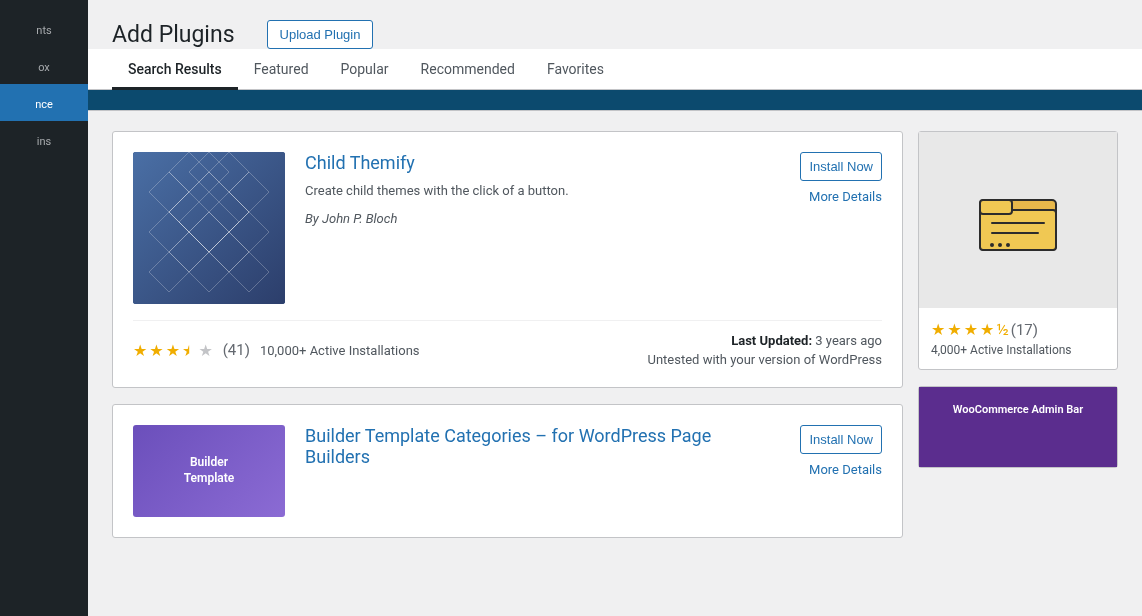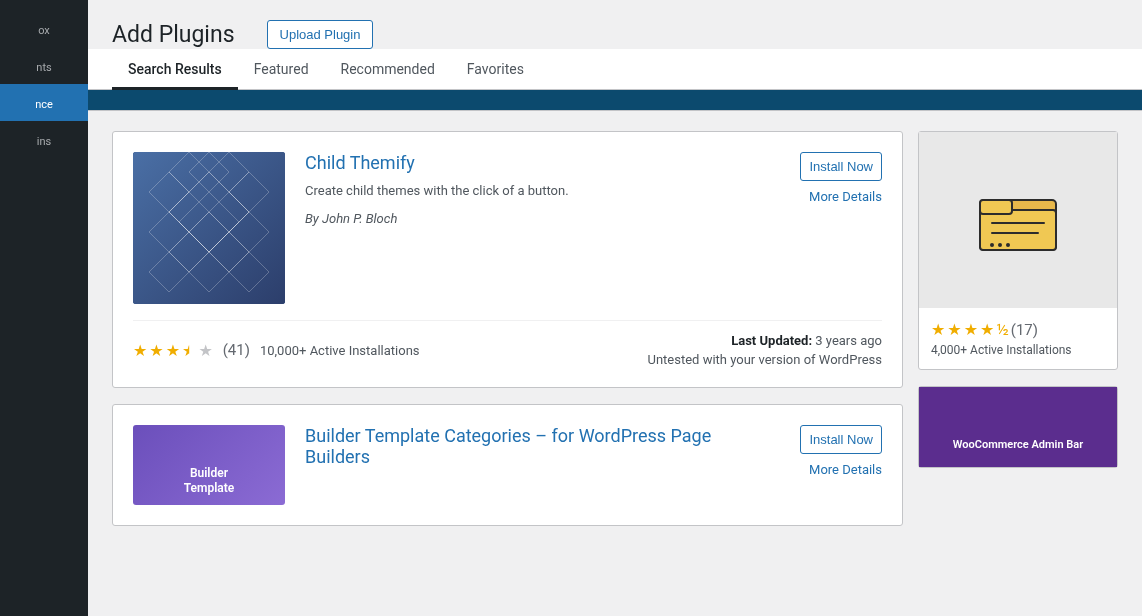--- a/index.html
+++ b/index.html
@@ -238,26 +238,26 @@
     
     .plugin-card-2 {
       background: #fff;
       border: 1px solid #c3c4c7;
       border-radius: 3px;
       padding: 20px;
     }
 
     .plugin-thumbnail-builder {
       width: 152px;
-      height: 80px;
+      height: 92px;
       flex-shrink: 0;
       background: linear-gradient(135deg, #6b4fbb 0%, #8b6bd4 100%);
       display: flex;
       align-items: center;
-      justify-content: flex-end;
+      justify-content: center;
       border-radius: 3px;
       flex-direction: column;
       padding: 8px;
     }
 
     .builder-label {
       color: #fff;
       font-size: 12px;
       font-weight: 600;
       text-align: center;
@@ -308,21 +308,21 @@
       font-size: 12px;
       color: #50575e;
       margin-top: 4px;
     }
 
     
     .right-card-2-thumb {
       background: #5b2d8e;
       padding: 16px;
       display: flex;
-      align-items: flex-end;
+      align-items: flex-start;
       justify-content: center;
       height: 80px;
     }
 
     .woo-label {
       color: #fff;
       font-size: 11px;
       font-weight: 600;
       text-align: center;
     }
@@ -342,24 +342,24 @@
       margin-right: -24px;
       padding: 0 24px;
       border-bottom: 1px solid #c3c4c7;
     }
   </style>
 </head>
 <body>
 
 <div class="sidebar">
   <div class="sidebar-item">
+    <span class="sidebar-item-label">nts</span>
+  </div>
+  <div class="sidebar-item">
     <span class="sidebar-item-label">ox</span>
-  </div>
-  <div class="sidebar-item">
-    <span class="sidebar-item-label">nts</span>
   </div>
   <div class="sidebar-item active">
     <span class="sidebar-item-label">nce</span>
   </div>
   <div class="sidebar-item">
     <span class="sidebar-item-label">ins</span>
   </div>
 </div>
 
 <div class="main">
@@ -369,20 +369,23 @@
     <button class="upload-plugin-btn">Upload Plugin</button>
   </div>
 
   <div class="tabs-wrapper">
     <div class="tabs">
       <div class="tab active">
         <span>Search Results</span>
       </div>
       <div class="tab">
         <span>Featured</span>
+      </div>
+      <div class="tab">
+        <span>Popular</span>
       </div>
       <div class="tab">
         <span>Recommended</span>
       </div>
       <div class="tab">
         <span>Favorites</span>
       </div>
     </div>
   </div>
 

